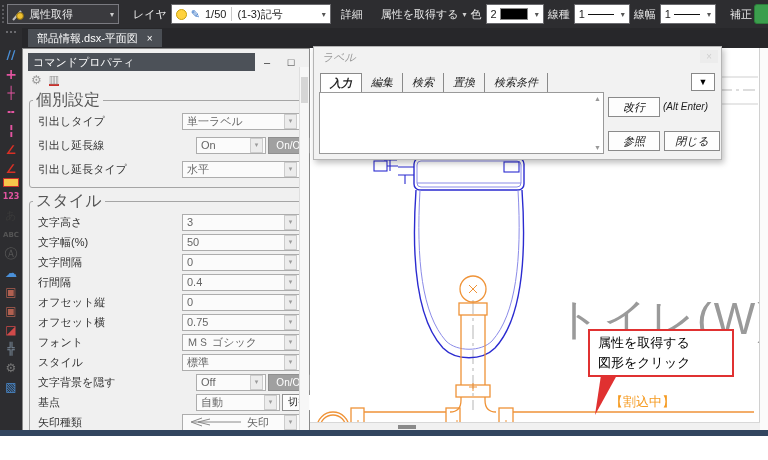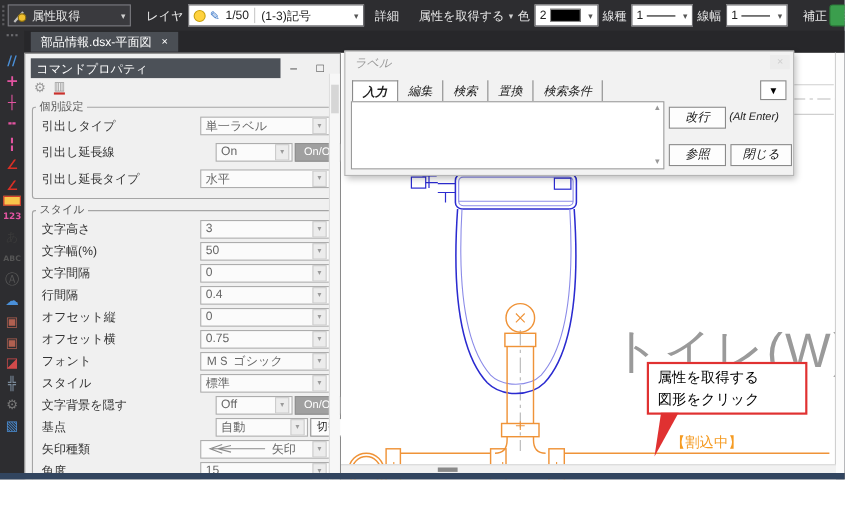--- a/index.html
+++ b/index.html
@@ -38,21 +38,21 @@
   
   #panel{position:absolute;left:22px;top:48px;width:288px;height:406px;background:#f0f0f0;border:1px solid #8a8a8a;box-sizing:border-box;font-size:11px;color:#333;}
   .pscroll{position:absolute;right:0;top:18px;bottom:2px;width:9px;background:#f7f7f7;border-left:1px solid #dedede;}
   .pscroll .pthumb{margin:10px 1px 0 1px;height:26px;background:#d6d6d6;}
   .phead{display:flex;align-items:center;margin:4px 6px 0 5px;height:17px;}
   .phtitle{flex:1;background:#4c5158;color:#fff;padding:2px 5px 1px 5px;font-size:11px;}
   .phbtn{width:24px;text-align:center;color:#333;font-size:11px;}
   .picons{display:flex;gap:7px;align-items:center;margin:2px 0 0 8px;height:15px;color:#9a9a9a;font-size:12px;}
   .picons .exp{color:#9a9a9a;font-size:11px;border-bottom:2px solid #c9302c;line-height:10px;}
   fieldset.pgroup{margin:3px 6px 2px 6px;border:1px solid #a5a5a5;border-radius:3px;padding:1px 0 3px 0;}
-  fieldset.pgroup legend{font-size:10px;color:#555;margin-left:3px;padding:0 3px;}
+  fieldset.pgroup legend{font-size:16px;color:#555;margin-left:3px;padding:0 3px;}
   .prow{display:flex;align-items:center;height:18px;margin:0 2px 2px 8px;}
   .g1 .prow{height:18px;margin-bottom:6px;}
   .plabel{flex:1;color:#333;}
   .psel{width:118px;height:17px;background:#fbfbfb;border:1px solid #adadad;display:flex;align-items:center;color:#666;padding:0 2px 0 4px;box-sizing:border-box;flex:none;}
   .psel .chev{margin-left:auto;width:11px;height:13px;background:#ececec;border:1px solid #cccccc;color:#9a9a9a;font-size:7px;display:flex;align-items:center;justify-content:center;}
   .pbtn{height:17px;border:1px solid #8f8f8f;background:#a0a0a0;color:#fff;font-size:10px;display:flex;align-items:center;justify-content:center;width:46px;margin-left:2px;margin-right:-14px;box-sizing:border-box;flex:none;}
   .pbtn.white{background:#fdfdfd;color:#222;width:32px;}
   .arrowglyph{margin-right:4px;}
   
   #canvas{position:absolute;left:310px;top:48px;width:450px;height:398px;background:#ffffff;overflow:hidden;}

